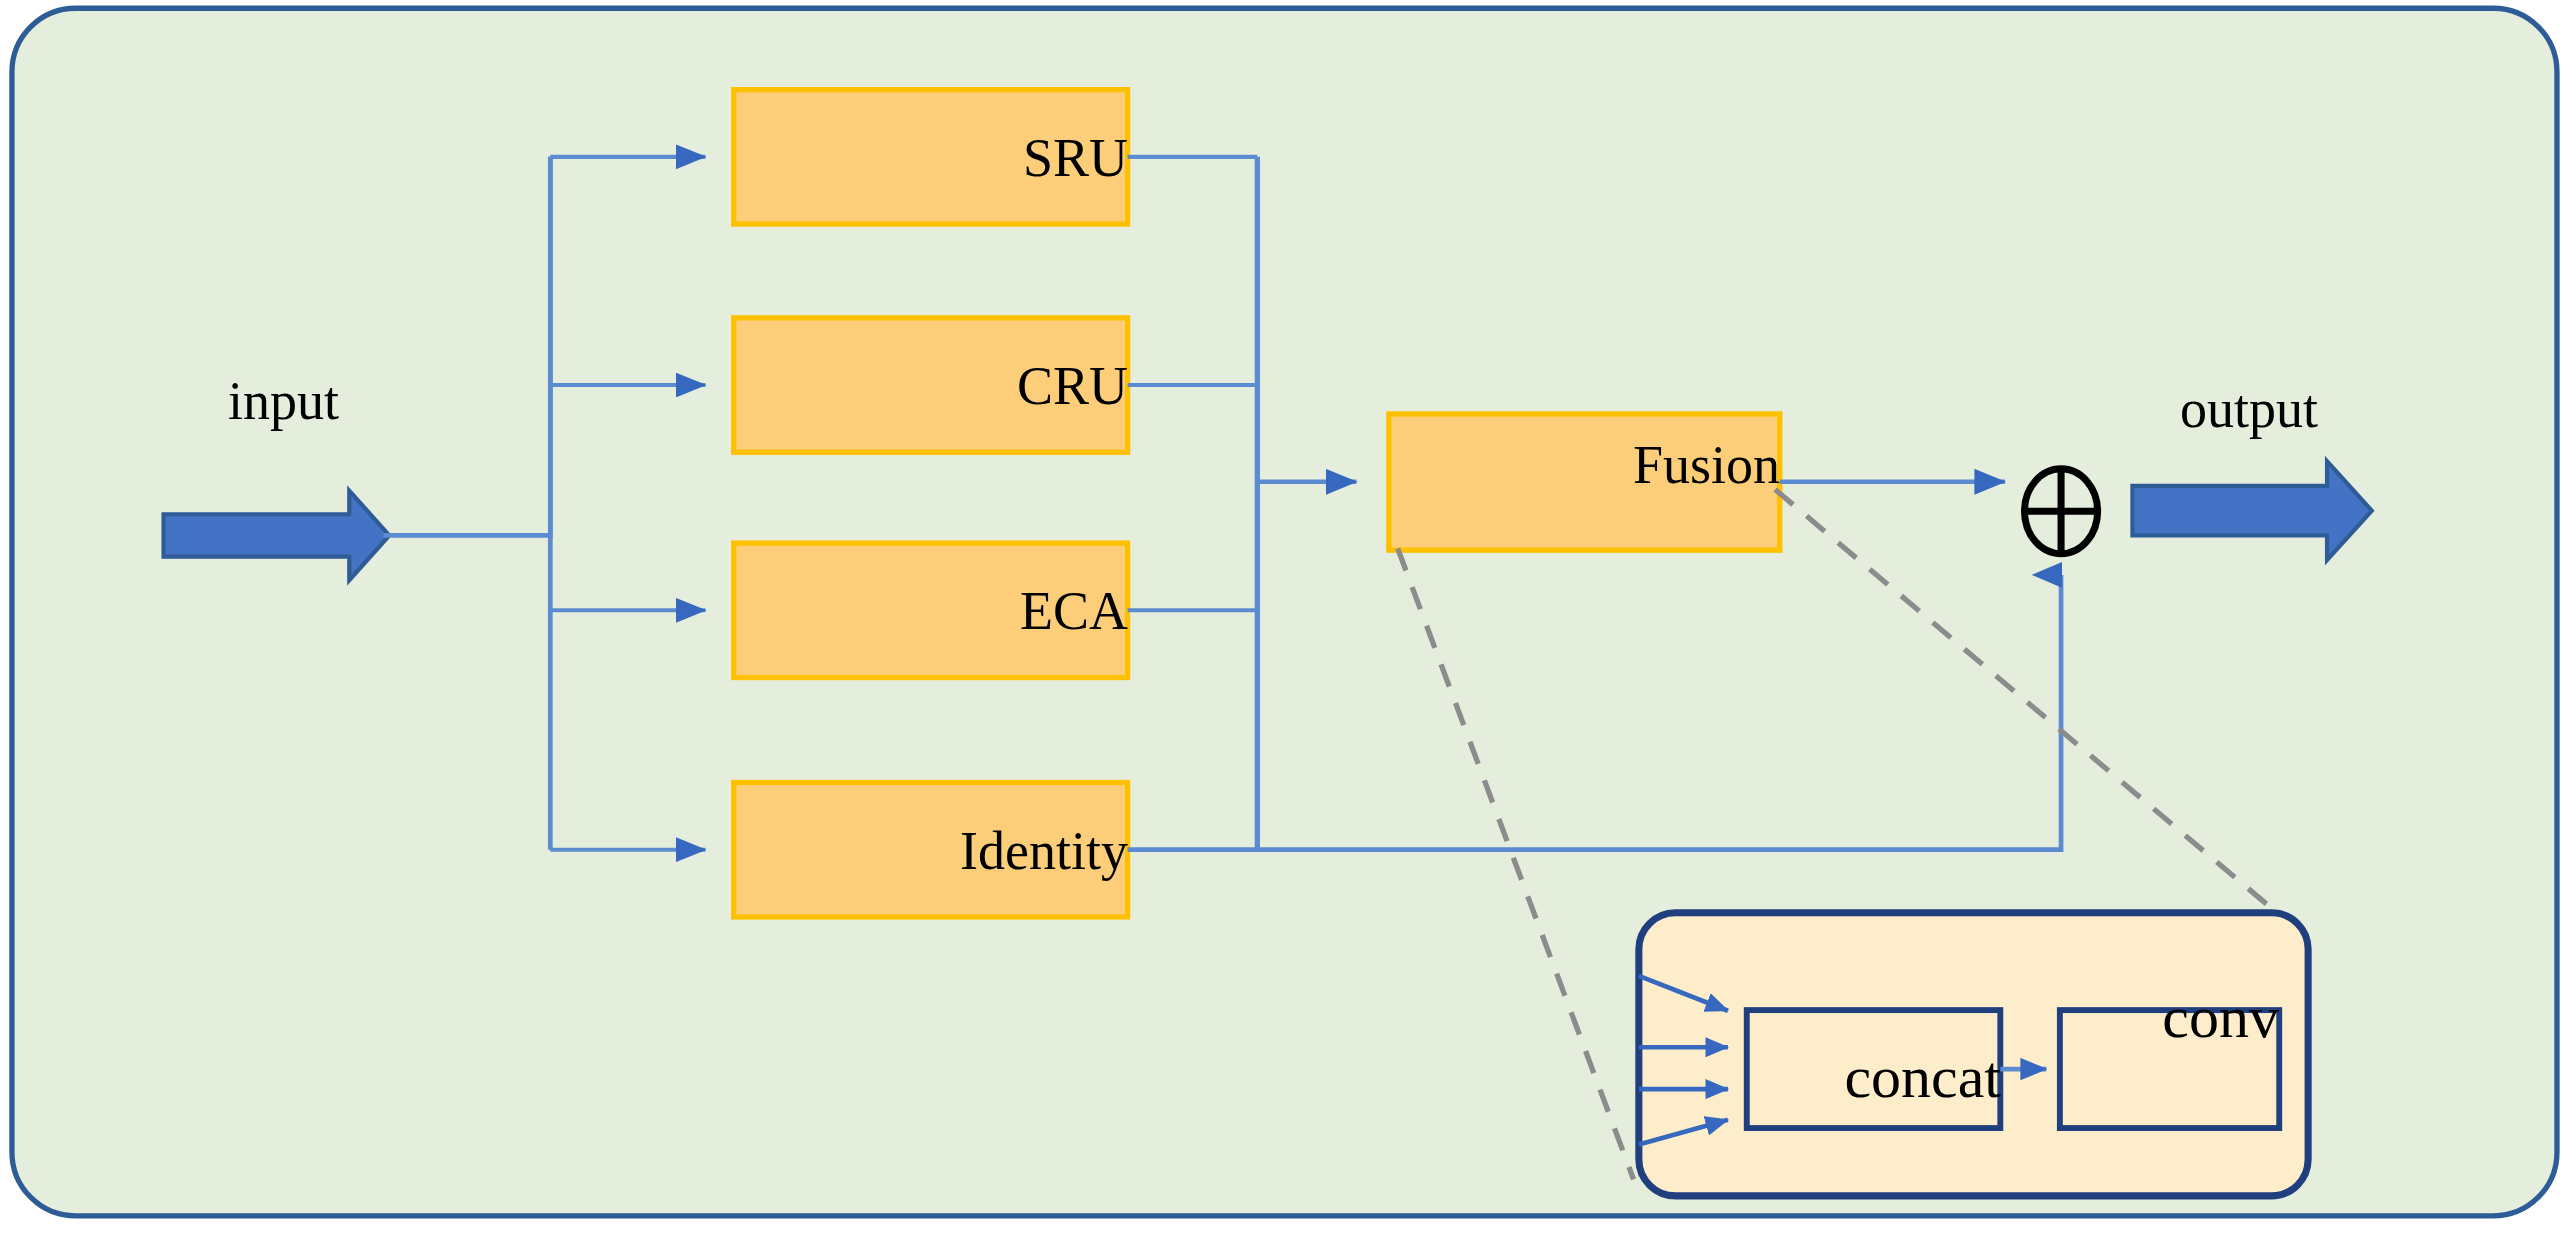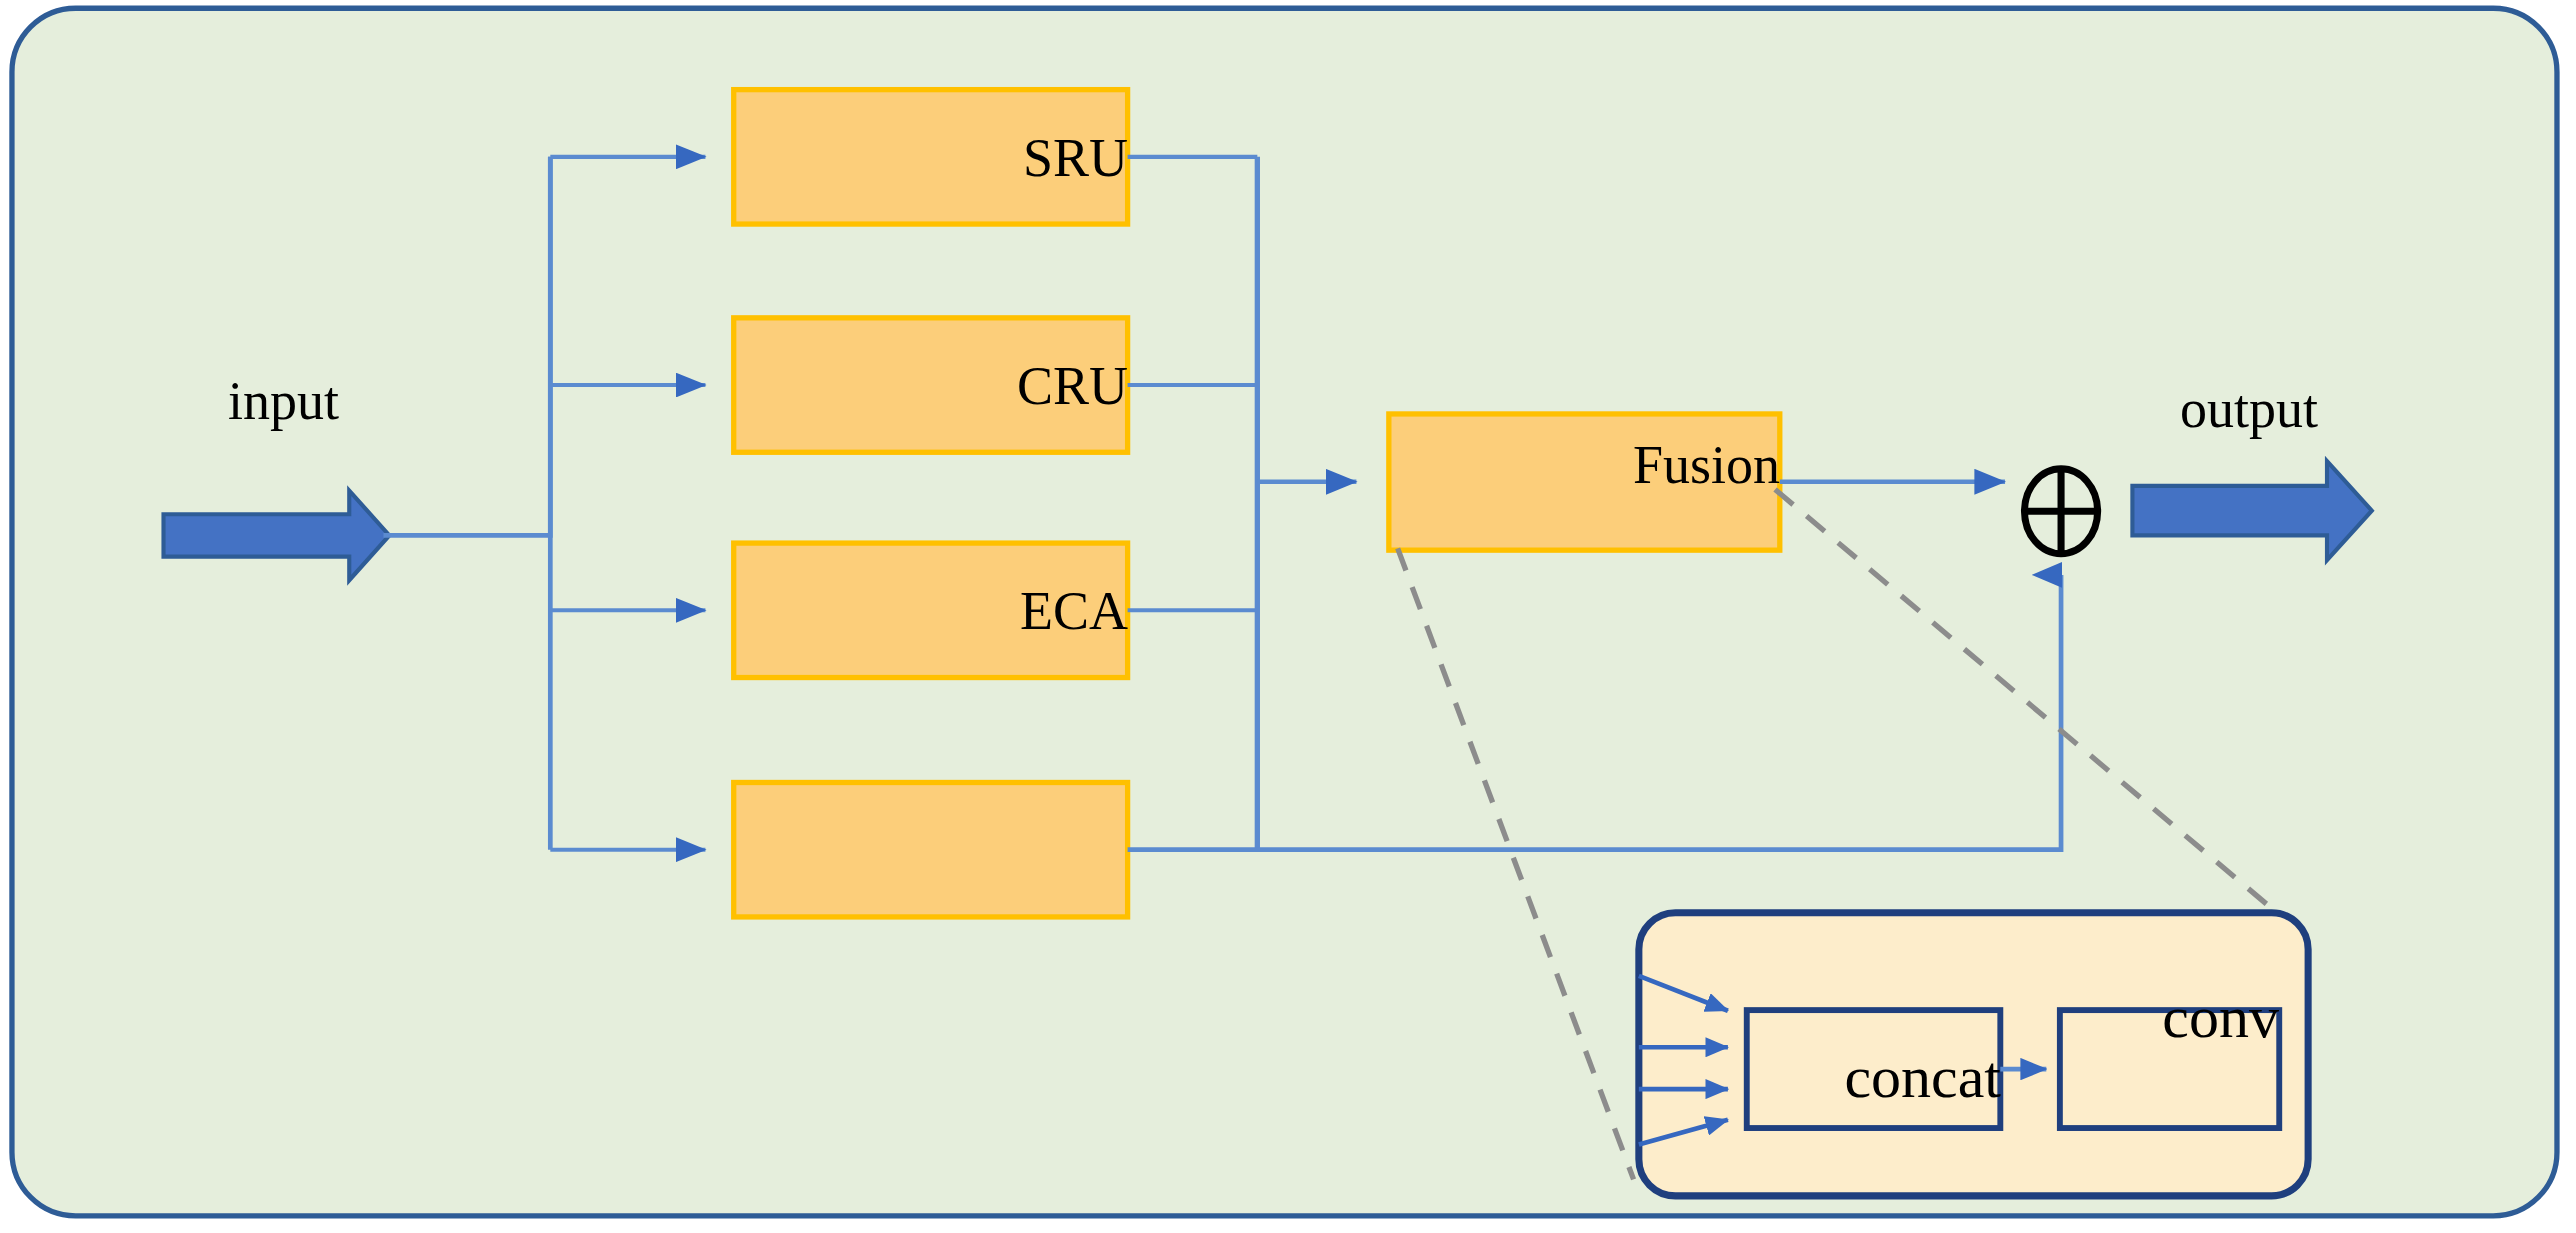--- a/index.html
+++ b/index.html
@@ -97,20 +97,21 @@
     <path d="M3392,1813 L3470,1813" fill="none" stroke="#5B8BD0" stroke-width="8" marker-end="url(#arrowInner)"></path>
     <rect x="3493" y="1713" width="372" height="200" fill="#FDEDCB" stroke="#1F3F7E" stroke-width="10"></rect>
   </svg>
 
   <div class="lbl iolbl" style="left:186px;top:374px;width:153px;">input</div>
   <div class="lbl iolbl" style="left:2147px;top:354px;width:171px;margin-top:28px;">output</div>
 
   <div class="lbl boxlbl" style="left:734px;top:131px;width:394px;">SRU</div>
   <div class="lbl boxlbl" style="left:734px;top:359px;width:394px;">CRU</div>
   <div class="lbl boxlbl" style="left:734px;top:584px;width:394px;">ECA</div>
+  <div class="lbl boxlbl" style="left:734px;top:824px;width:394px;">Identity</div>
 
   <div class="lbl boxlbl" style="left:1389px;top:438px;width:391px;">Fusion</div>
 
   <div class="lbl innerlbl" style="left:1747px;top:1047px;width:254px;">concat</div>
   <div class="lbl innerlbl" style="left:2060px;top:987px;width:219px;">conv</div>
 
 </div>
 
 
 </body></html>

